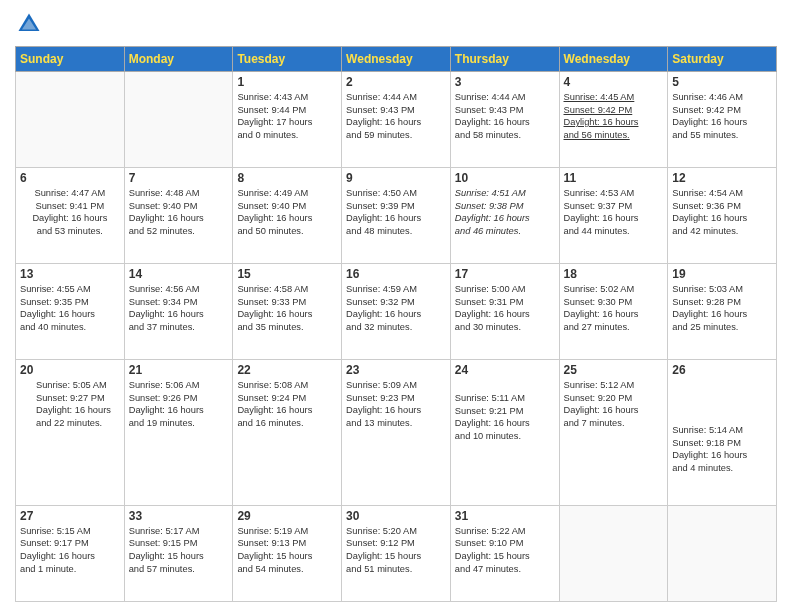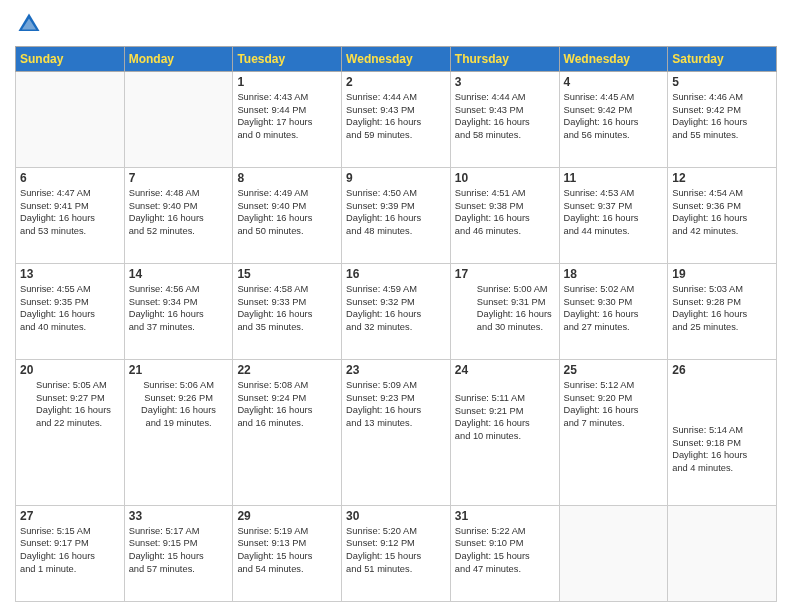--- a/index.html
+++ b/index.html
@@ -156,37 +156,37 @@
           </td>
           <td>
             <span class="day-num">3</span>
             <div class="cell-content" style="white-space: pre-line;">Sunrise: 4:44 AM
 Sunset: 9:43 PM
 Daylight: 16 hours
 and 58 minutes.</div>
           </td>
           <td>
             <span class="day-num">4</span>
-            <div class="cell-content" style="white-space: pre-line;">Sunrise: 4:45 AM
+            <div class="cell-content" style="white-space: pre-line; text-decoration: underline;">Sunrise: 4:45 AM
 Sunset: 9:42 PM
 Daylight: 16 hours
 and 56 minutes.</div>
           </td>
           <td>
             <span class="day-num">5</span>
             <div class="cell-content" style="white-space: pre-line;">Sunrise: 4:46 AM
 Sunset: 9:42 PM
 Daylight: 16 hours
 and 55 minutes.</div>
           </td>
         </tr>
         <tr class="week-row">
           <td>
             <span class="day-num">6</span>
-            <div class="cell-content" style="white-space: pre-line;">Sunrise: 4:47 AM
+            <div class="cell-content" style="white-space: pre-line; text-align: center;">Sunrise: 4:47 AM
 Sunset: 9:41 PM
 Daylight: 16 hours
 and 53 minutes.</div>
           </td>
           <td>
             <span class="day-num">7</span>
             <div class="cell-content" style="white-space: pre-line;">Sunrise: 4:48 AM
 Sunset: 9:40 PM
 Daylight: 16 hours
 and 52 minutes.</div>
@@ -200,21 +200,21 @@
           </td>
           <td>
             <span class="day-num">9</span>
             <div class="cell-content" style="white-space: pre-line;">Sunrise: 4:50 AM
 Sunset: 9:39 PM
 Daylight: 16 hours
 and 48 minutes.</div>
           </td>
           <td>
             <span class="day-num">10</span>
-            <div class="cell-content" style="white-space: pre-line;">Sunrise: 4:51 AM
+            <div class="cell-content" style="white-space: pre-line; font-style: italic;">Sunrise: 4:51 AM
 Sunset: 9:38 PM
 Daylight: 16 hours
 and 46 minutes.</div>
           </td>
           <td>
             <span class="day-num">11</span>
             <div class="cell-content" style="white-space: pre-line;">Sunrise: 4:53 AM
 Sunset: 9:37 PM
 Daylight: 16 hours
 and 44 minutes.</div>
@@ -251,21 +251,21 @@
           </td>
           <td>
             <span class="day-num">16</span>
             <div class="cell-content" style="white-space: pre-line;">Sunrise: 4:59 AM
 Sunset: 9:32 PM
 Daylight: 16 hours
 and 32 minutes.</div>
           </td>
           <td>
             <span class="day-num">17</span>
-            <div class="cell-content" style="white-space: pre-line; margin-left: 22px;">Sunrise: 5:00 AM
+            <div class="cell-content" style="white-space: pre-line;">Sunrise: 5:00 AM
 Sunset: 9:31 PM
 Daylight: 16 hours
 and 30 minutes.</div>
           </td>
           <td>
             <span class="day-num">18</span>
             <div class="cell-content" style="white-space: pre-line;">Sunrise: 5:02 AM
 Sunset: 9:30 PM
 Daylight: 16 hours
 and 27 minutes.</div>
@@ -281,21 +281,21 @@
         <tr class="week-row">
           <td>
             <span class="day-num">20</span>
             <div class="cell-content" style="white-space: pre-line; margin-left: 16px;">Sunrise: 5:05 AM
 Sunset: 9:27 PM
 Daylight: 16 hours
 and 22 minutes.</div>
           </td>
           <td>
             <span class="day-num">21</span>
-            <div class="cell-content" style="white-space: pre-line; text-align: center;">Sunrise: 5:06 AM
+            <div class="cell-content" style="white-space: pre-line;">Sunrise: 5:06 AM
 Sunset: 9:26 PM
 Daylight: 16 hours
 and 19 minutes.</div>
           </td>
           <td>
             <span class="day-num">22</span>
             <div class="cell-content" style="white-space: pre-line;">Sunrise: 5:08 AM
 Sunset: 9:24 PM
 Daylight: 16 hours
 and 16 minutes.</div>

